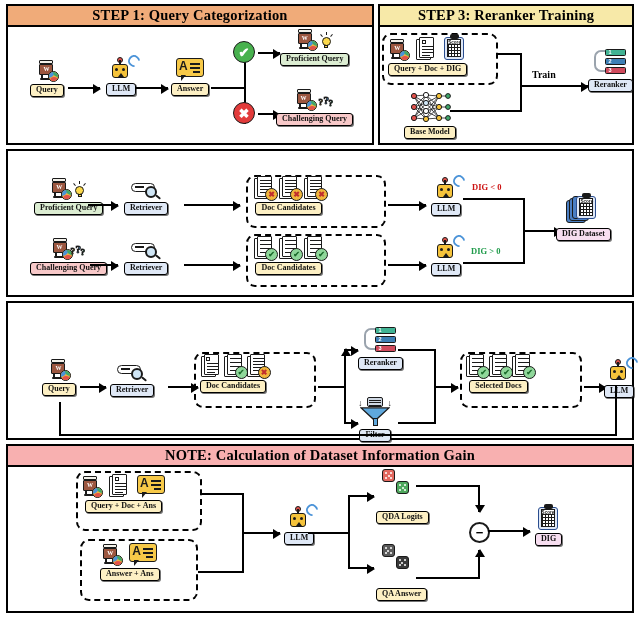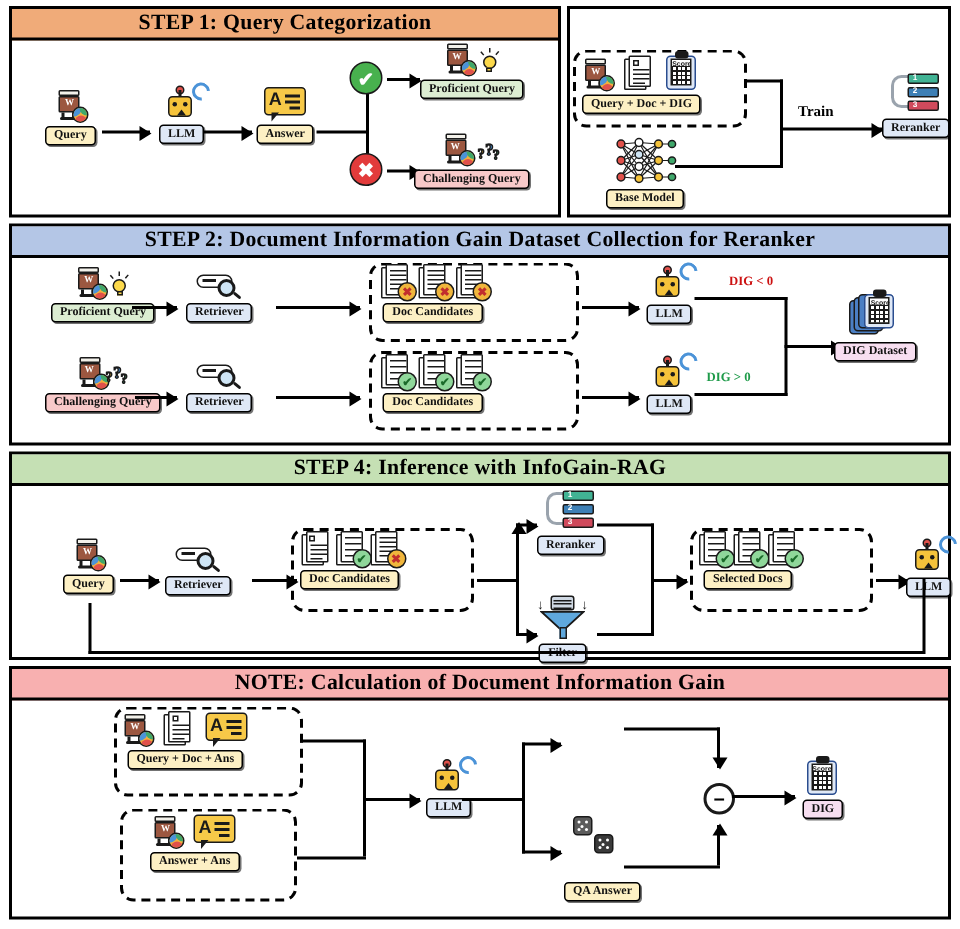--- a/index.html
+++ b/index.html
@@ -318,20 +318,23 @@
               <b class="q2">?</b>
               <b class="q3">?</b>
           </div>
         </div>
         <div class="cap pink">Challenging Query</div>
       </div>
     </div>
   </div>
 
   <div class="panel" style="left:378px;top:4px;width:256px;height:141px;">
+    <div class="banner" style="background:#f7e9a8;">
+      <span>STEP 3: Reranker Training</span>
+    </div>
     <div class="body">
 
       <div class="dash" style="left:2px;top:6px;width:116px;height:52px;"></div>
 
       <div class="node" style="left:8px;top:8px;">
         <div class="icons">
           <div class="ico book" style="margin-right:5px;">
             <div class="bk-top"></div>
               <div class="bk-bd">W</div>
             <div class="bk-leg"></div>
@@ -431,23 +434,20 @@
             <div class="bar b2">2</div>
             <div class="bar b3">3</div>
           </div>
         </div>
         <div class="cap blue">Reranker</div>
       </div>
     </div>
   </div>
 
   <div class="panel" style="left:6px;top:149px;width:628px;height:148px;">
-    <div class="banner" style="background:#b4c6e6;">
-      <span>STEP 2: Document Information Gain Dataset Collection for Reranker</span>
-    </div>
     <div class="body">
 
       <div class="node" style="left:26px;top:6px;">
         <div class="icons">
           <div class="ico book">
             <div class="bk-top"></div>
               <div class="bk-bd">W</div>
             <div class="bk-leg"></div>
               <div class="bk-leg2"></div>
               <div class="bk-base"></div>
@@ -617,21 +617,21 @@
               <div class="ant"></div>
               <div class="head"></div>
             <div class="eye e1"></div>
               <div class="eye e2"></div>
               <div class="mouth"></div>
           </div>
         </div>
         <div class="cap blue">LLM</div>
       </div>
 
-      <div class="flab red" style="left:478px;top:10px;">DIG &lt; 0</div>
+      <div class="flab red" style="left:464px;top:10px;">DIG &lt; 0</div>
       <div class="flab grn" style="left:463px;top:74px;">DIG &gt; 0</div>
 
       <div class="hl" style="left:455px;top:26px;width:62px;"></div>
       <div class="hl" style="left:455px;top:90px;width:62px;"></div>
       <div class="vl" style="left:515px;top:26px;height:66px;"></div>
       <div class="arr" style="left:515px;top:58px;width:38px;"></div>
 
       <div class="node" style="left:548px;top:22px;">
         <div class="icons">
           <div class="ico stack" style="height:32px;width:34px;">
@@ -646,23 +646,20 @@
               <div class="grid"></div>
             </div>
           </div>
         </div>
         <div class="cap lav">DIG Dataset</div>
       </div>
     </div>
   </div>
 
   <div class="panel" style="left:6px;top:301px;width:628px;height:139px;">
-    <div class="banner" style="background:#c5e0b4;">
-      <span>STEP 4: Inference with InfoGain-RAG</span>
-    </div>
     <div class="body">
 
       <div class="node" style="left:34px;top:35px;">
         <div class="icons">
           <div class="ico book">
             <div class="bk-top"></div>
               <div class="bk-bd">W</div>
             <div class="bk-leg"></div>
               <div class="bk-leg2"></div>
               <div class="bk-base"></div>
@@ -820,21 +817,21 @@
       </div>
 
       <div class="vl" style="left:51px;top:78px;height:34px;"></div>
       <div class="hl" style="left:51px;top:110px;width:558px;"></div>
       <div class="vl" style="left:607px;top:62px;height:48px;"></div>
     </div>
   </div>
 
   <div class="panel" style="left:6px;top:444px;width:628px;height:169px;">
     <div class="banner" style="background:#f8b0b0;">
-      <span>NOTE: Calculation of Document Information Gain</span>
+      <span>NOTE: Calculation of Dataset Information Gain</span>
     </div>
     <div class="body">
 
       <div class="dash" style="left:68px;top:4px;width:126px;height:60px;"></div>
       <div class="node" style="left:74px;top:7px;">
         <div class="icons">
           <div class="ico book" style="margin-right:5px;">
             <div class="bk-top"></div>
               <div class="bk-bd">W</div>
             <div class="bk-leg"></div>
@@ -912,20 +909,39 @@
           </div>
         </div>
         <div class="cap blue">LLM</div>
       </div>
 
       <div class="hl" style="left:300px;top:65px;width:42px;"></div>
       <div class="vl" style="left:340px;top:28px;height:74px;"></div>
       <div class="arr" style="left:340px;top:28px;width:26px;"></div>
       <div class="arr" style="left:340px;top:100px;width:26px;"></div>
 
+      <div class="node" style="left:368px;top:2px;">
+        <div class="icons" style="position:relative;width:44px;height:36px;">
+          <div class="dice r" style="position:absolute;left:2px;top:0;">
+            <i style="left:2px;top:2px;"></i>
+              <i style="right:2px;top:2px;"></i>
+            <i style="left:4.5px;top:4.5px;"></i>
+              <i style="left:2px;bottom:2px;"></i>
+              <i style="right:2px;bottom:2px;"></i>
+          </div>
+          <div class="dice g" style="position:absolute;left:16px;top:12px;">
+            <i style="left:2px;top:2px;"></i>
+              <i style="right:2px;top:2px;"></i>
+            <i style="left:4.5px;top:4.5px;"></i>
+              <i style="left:2px;bottom:2px;"></i>
+              <i style="right:2px;bottom:2px;"></i>
+          </div>
+        </div>
+        <div class="cap cream" style="margin-top:4px;">QDA Logits</div>
+      </div>
 
       <div class="node" style="left:368px;top:77px;">
         <div class="icons" style="position:relative;width:44px;height:36px;">
           <div class="dice k" style="position:absolute;left:2px;top:0;">
             <i style="left:2px;top:2px;"></i>
               <i style="right:2px;top:2px;"></i>
             <i style="left:4.5px;top:4.5px;"></i>
               <i style="left:2px;bottom:2px;"></i>
               <i style="right:2px;bottom:2px;"></i>
           </div>

